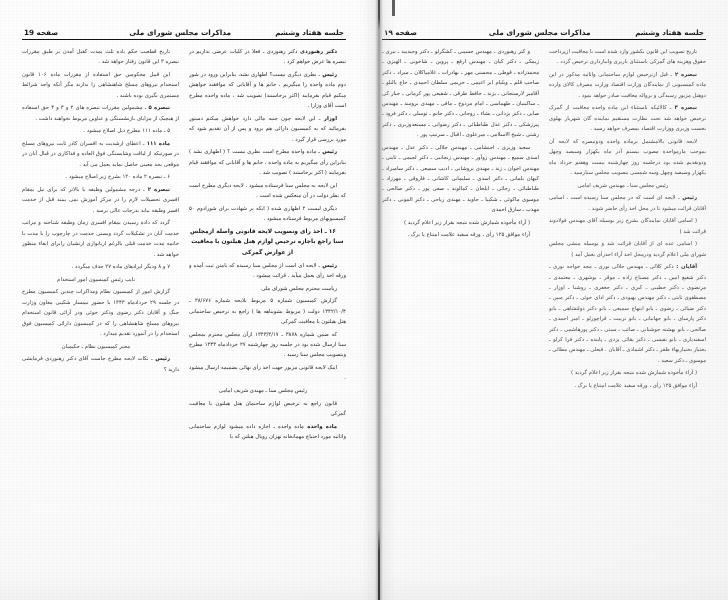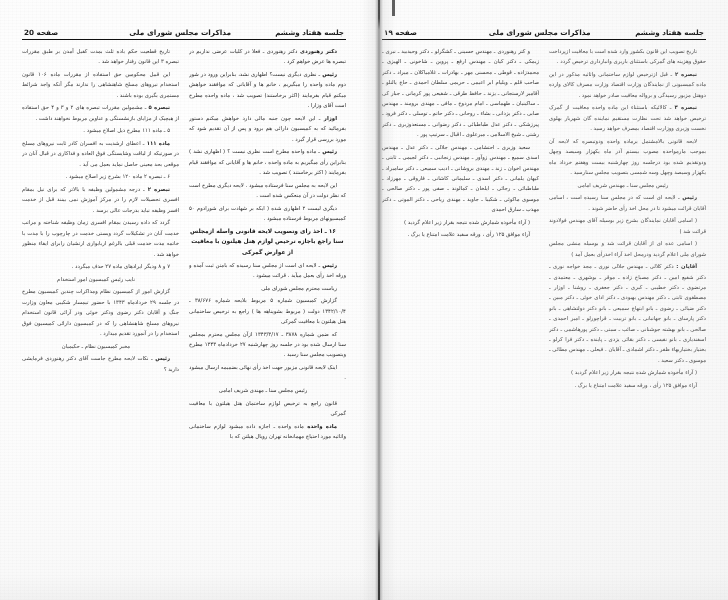--- a/index.html
+++ b/index.html
@@ -90,21 +90,21 @@
 <body>
 
 <div id="scan"></div>
 
 <div class="spread">
 
   <div class="page right" style="order:2;">
     <div class="runhead">
       <span class="rh">جلسه هفتاد وششم</span>
       <span class="rh center">مذاکرات مجلس شورای ملی</span>
-      <span class="rh">صفحه 20</span>
+      <span class="rh">صفحه 19</span>
     </div>
     <div class="cols">
       <div class="col f3" id="p0c0">
           <p><span class="b">دکتر رهنوردی </span>دکتر رهنوردی ـ فعلا در کلیات عرضی نداریم در تبصره ها عرض خواهم کرد .</p>
           <p><span class="b">رئیس </span>ـ نظری دیگری نیست؟ اظهاری نشد، بنابراین ورود در شور دوم ماده واحده را میگیریم ، خانم ها و آقایانی که موافقند خواهش میکنم قیام بفرمایند (اکثر برخاستند) تصویب شد ، ماده واحده مطرح است آقای وزارا .</p>
           <p><span class="b">اوزار </span>ـ این لایحه چون جنبه مالی دارد خواهش میکنم دستور بفرمائید که به کمیسیون دارائی هم برود و پس از آن تقدیم شود که مورد بررسی قرار گیرد .</p>
           <p><span class="b">رئیس </span>ـ ماده واحده مطرح است نظری نیست ؟ ( اظهاری نشد ) بنابراین رأی میگیریم به ماده واحده ، خانم ها و آقایانی که موافقند قیام بفرمایند ( اکثر برخاستند ) تصویب شد .</p>
           <p>این لایحه به مجلس سنا فرستاده میشود . لایحه دیگری مطرح است که نظر دولت در آن منعکس شده است .</p>
           <p>دیگری لیست ۲ اظهاری شده ( ایکه بر شهادت برای شورادوم ۵۰ کمیسیونهای مربوط فرستاده میشود .</p>
           <p class="hdg">۱۶ ـ اخذ رای وتصویب لایحه قانونی واصله ازمجلس سنا راجع باجازه ترخیص لوازم هتل هیلتون با معافیت از عوارض گمرکی</p>

